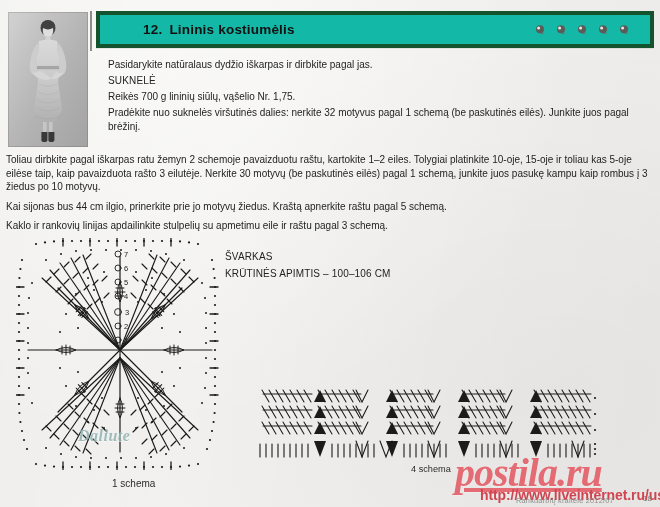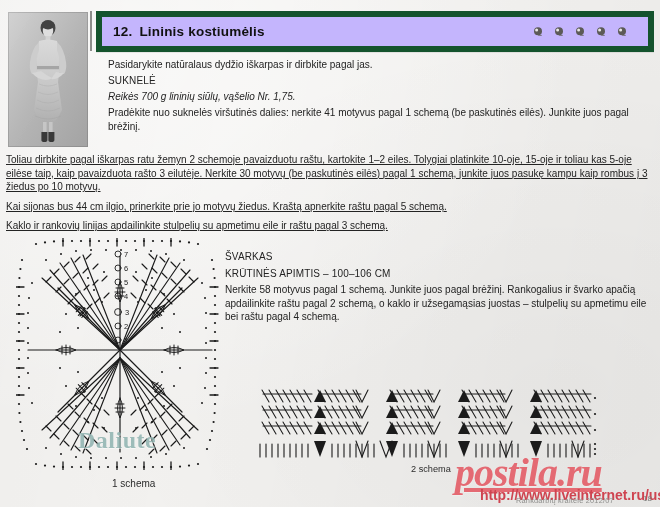--- a/index.html
+++ b/index.html
@@ -28,57 +28,57 @@
     position:absolute;left:8px;top:12px;width:80px;height:135px;
     background:#b9b8b6;
     overflow:hidden;
     filter:grayscale(1) contrast(1.05);
   }
   .photo svg{display:block;}
 
   
   .hdr{
     position:absolute;left:96px;top:11px;right:6px;height:29px;
-    background:#c4b5fd;
-    border:6px solid #14532d;
+    background:#14b8a6;
+    border:4px solid #14532d;
     box-shadow:0 1px 0 rgba(0,0,0,.07);
-    display:flex;align-items:center;
+    display:flex;align-items:center;padding-left:32px;
   }
   .hdr-rule{
     position:absolute;left:90px;top:11px;width:2px;height:40px;background:#8d8d8b;
   }
   .hdr-title{
     font-size:13.5px;font-weight:bold;letter-spacing:.2px;
     margin-left:11px;white-space:nowrap;color:#111;
   }
   .hdr-title .num{margin-right:7px;}
   .hdr-icons{margin-left:auto;margin-right:20px;display:flex;gap:9px;align-items:center;}
   .ball{width:12px;height:12px;position:relative;}
   .ball svg{display:block;}
 
   
   .txt{font-size:10px;line-height:13.6px;color:#232323;}
   .txt p{margin:0 0 2.5px 0;}
   .col-right{position:absolute;left:108px;top:58px;right:8px;}
   .caps{letter-spacing:.15px;}
-  .ital{font-style:italic;}
+  .ital{}
 
   .full{position:absolute;left:6px;top:153px;right:6px;}
-  .full p{margin:0 0 6px 0;text-decoration:underline;}
+  .full p{margin:0 0 6px 0;}
 
   .jacket{position:absolute;left:225px;top:250px;right:8px;}
   .jacket p{margin:0 0 3px 0;}
   .jacket .sp{margin-bottom:6px;}
 
   
   .sch1{position:absolute;left:16px;top:238px;width:218px;height:232px;}
   .sch1 svg{display:block;}
   .wm-daliute{
     position:absolute;left:78px;top:427px;
-    font-size:24px;font-weight:bold;
+    font-size:16px;font-weight:bold;font-style:italic;
     color:#8fb3b0;opacity:.85;letter-spacing:.5px;
     font-family:"Liberation Serif","DejaVu Serif",serif;
     text-shadow:0 1px 0 rgba(255,255,255,.6);
   }
   .cap1{position:absolute;left:112px;top:478px;font-size:10px;color:#2b2b2b;}
   .cap2{position:absolute;left:411px;top:464px;font-size:9.2px;color:#2b2b2b;}
 
   
   .sch2{position:absolute;left:258px;top:388px;width:340px;height:72px;}
   .sch2 svg{display:block;}
@@ -203,33 +203,32 @@
             <path d="M6 9.2 q2 .6 3.8 .2" stroke="#6b6967" stroke-width=".8" fill="none"></path>
           </svg>
         </span>
     </div>
   </div>
 
   <div class="col-right txt">
     <p>Pasidarykite natūralaus dydžio iškarpas ir dirbkite pagal jas.</p>
     <p class="caps">SUKNELĖ</p>
     <p class="ital">Reikės 700 g lininių siūlų, vąšelio Nr. 1,75.</p>
-    <p>Pradėkite nuo suknelės viršutinės dalies: nerkite 41 motyvus pagal 1 schemą (be paskutinės eilės). Junkite juos pagal brėžinį.</p>
+    <p>Pradėkite nuo suknelės viršutinės dalies: nerkite 32 motyvus pagal 1 schemą (be paskutinės eilės). Junkite juos pagal brėžinį.</p>
   </div>
 
   <div class="full txt">
     <p>Toliau dirbkite pagal iškarpas ratu žemyn 2 schemoje pavaizduotu raštu, kartokite 1–2 eiles. Tolygiai platinkite 10-oje, 15-oje ir toliau kas 5-oje eilėse taip, kaip pavaizduota rašto 3 eilutėje. Nerkite 30 motyvų (be paskutinės eilės) pagal 1 schemą, junkite juos pasukę kampu kaip rombus į 3 žiedus po 10 motyvų.</p>
     <p>Kai sijonas bus 44 cm ilgio, prinerkite prie jo motyvų žiedus. Kraštą apnerkite raštu pagal 5 schemą.</p>
     <p>Kaklo ir rankovių linijas apdailinkite stulpelių su apmetimu eile ir raštu pagal 3 schemą.</p>
   </div>
 
   <div class="jacket txt">
     <p class="caps">ŠVARKAS</p>
     <p class="caps">KRŪTINĖS APIMTIS – 100–106 CM</p>
-    <p>Nerkite 58 motyvus pagal 1 schemą. Junkite juos pagal brėžinį. Rankogalius ir švarko apačią apdailinkite raštu pagal 2 schemą, o kaklo ir užsegamąsias juostas – stulpelių su apmetimu eile bei raštu pagal 4 schemą.</p>
   </div>
 
   <div class="sch1">
     <svg width="218" height="232" viewBox="0 0 218 232">
       <g stroke="#1b1b1b" fill="none" stroke-linecap="round">
 
         <g fill="#1b1b1b" stroke="none">
 
           <g>
             <circle cx="20" cy="6" r="1.1"></circle>
@@ -685,20 +684,20 @@
             <circle cx="337" cy="61" r="1.1"></circle>
             <circle cx="337" cy="66" r="1.1"></circle>
           <circle cx="337" cy="42" r="1.1"></circle>
             <circle cx="337" cy="26" r="1.1"></circle>
             <circle cx="337" cy="10" r="1.1"></circle>
         </g>
       </g>
     </svg>
   </div>
 
-  <div class="cap2">2 schema</div>
+  <div class="cap2">4 schema</div>
 
   <div class="wm-big">postila.ru</div>
   <div class="wm-url">http://www.liveinternet.ru/users/daliute/</div>
   <div class="footer">Rankdarbių kraitelė 2012/07</div>
   <div class="pageno">18</div>
 
 </div>
 
 </body></html>

